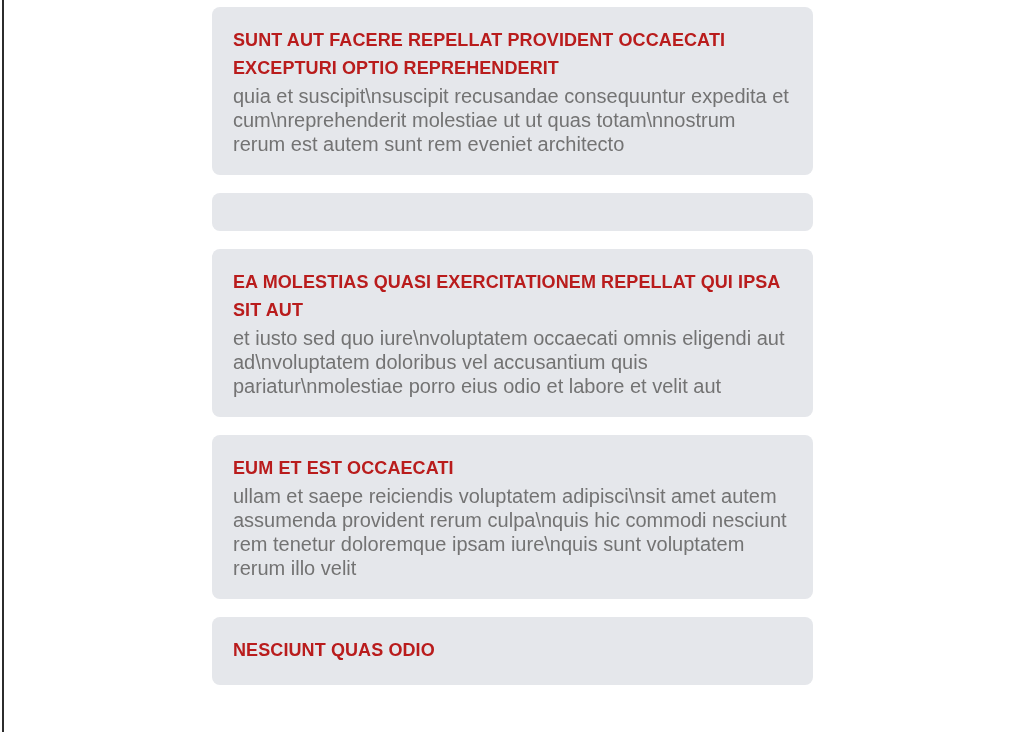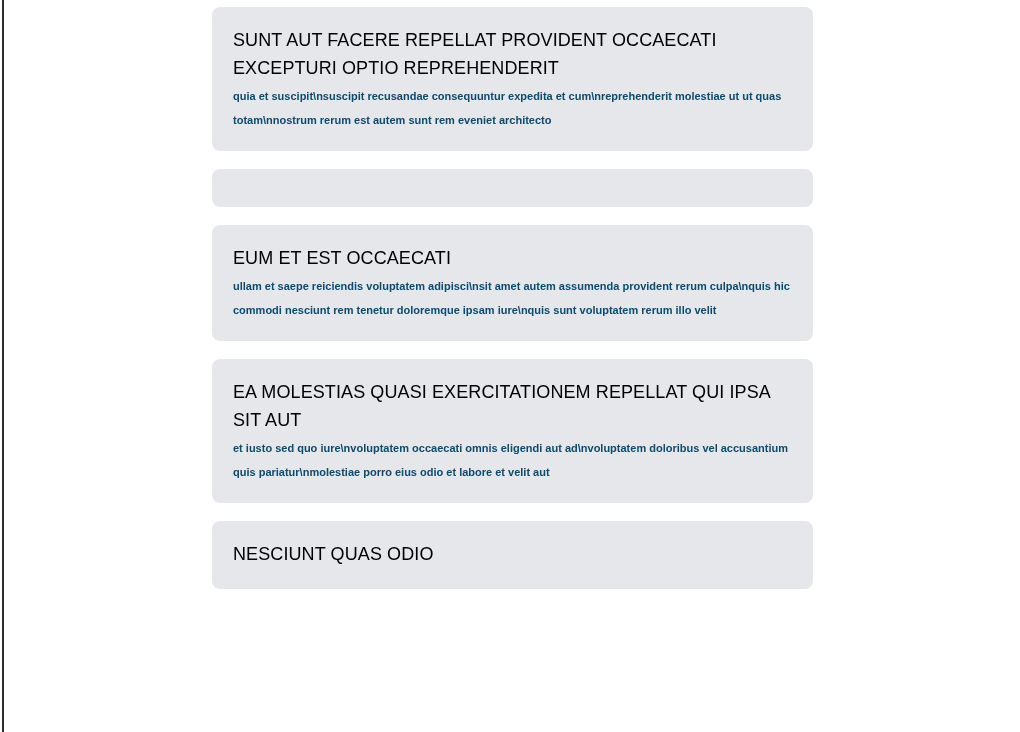--- a/index.html
+++ b/index.html
@@ -29,55 +29,55 @@
     width: 601px;
     background: #e5e7eb;
     border-radius: 8px;
     padding: 19px 21px;
     margin-bottom: 18px;
   }
   .post-title {
     margin: 0 0 2px 0;
     font-size: 18px;
     line-height: 28px;
-    font-weight: 400;
-    color: #000000;
+    font-weight: 700;
+    color: #b91c1c;
     letter-spacing: 0.1px;
   }
   .post-body {
     margin: 0;
-    font-size: 11px;
+    font-size: 20px;
     line-height: 24px;
-    font-weight: 700;
-    color: #0c4a6e;
+    font-weight: 400;
+    color: #737373;
   }
 </style>
 </head>
 <body>
 
 <div class="window-left-edge"></div>
 
 <main class="posts-list">
 
   <article class="post-card">
     <h2 class="post-title">SUNT AUT FACERE REPELLAT PROVIDENT OCCAECATI EXCEPTURI OPTIO REPREHENDERIT</h2>
     <p class="post-body">quia et suscipit\nsuscipit recusandae consequuntur expedita et cum\nreprehenderit molestiae ut ut quas totam\nnostrum rerum est autem sunt rem eveniet architecto</p>
   </article>
 
   <article class="post-card">
   </article>
 
   <article class="post-card">
-    <h2 class="post-title">EUM ET EST OCCAECATI</h2>
-    <p class="post-body">ullam et saepe reiciendis voluptatem adipisci\nsit amet autem assumenda provident rerum culpa\nquis hic commodi nesciunt rem tenetur doloremque ipsam iure\nquis sunt voluptatem rerum illo velit</p>
+    <h2 class="post-title">EA MOLESTIAS QUASI EXERCITATIONEM REPELLAT QUI IPSA SIT AUT</h2>
+    <p class="post-body">et iusto sed quo iure\nvoluptatem occaecati omnis eligendi aut ad\nvoluptatem doloribus vel accusantium quis pariatur\nmolestiae porro eius odio et labore et velit aut</p>
   </article>
 
   <article class="post-card">
-    <h2 class="post-title">EA MOLESTIAS QUASI EXERCITATIONEM REPELLAT QUI IPSA SIT AUT</h2>
-    <p class="post-body">et iusto sed quo iure\nvoluptatem occaecati omnis eligendi aut ad\nvoluptatem doloribus vel accusantium quis pariatur\nmolestiae porro eius odio et labore et velit aut</p>
+    <h2 class="post-title">EUM ET EST OCCAECATI</h2>
+    <p class="post-body">ullam et saepe reiciendis voluptatem adipisci\nsit amet autem assumenda provident rerum culpa\nquis hic commodi nesciunt rem tenetur doloremque ipsam iure\nquis sunt voluptatem rerum illo velit</p>
   </article>
 
   <article class="post-card">
     <h2 class="post-title">NESCIUNT QUAS ODIO</h2>
     <p class="post-body"></p>
   </article>
 
 </main>
 
 </body></html>

